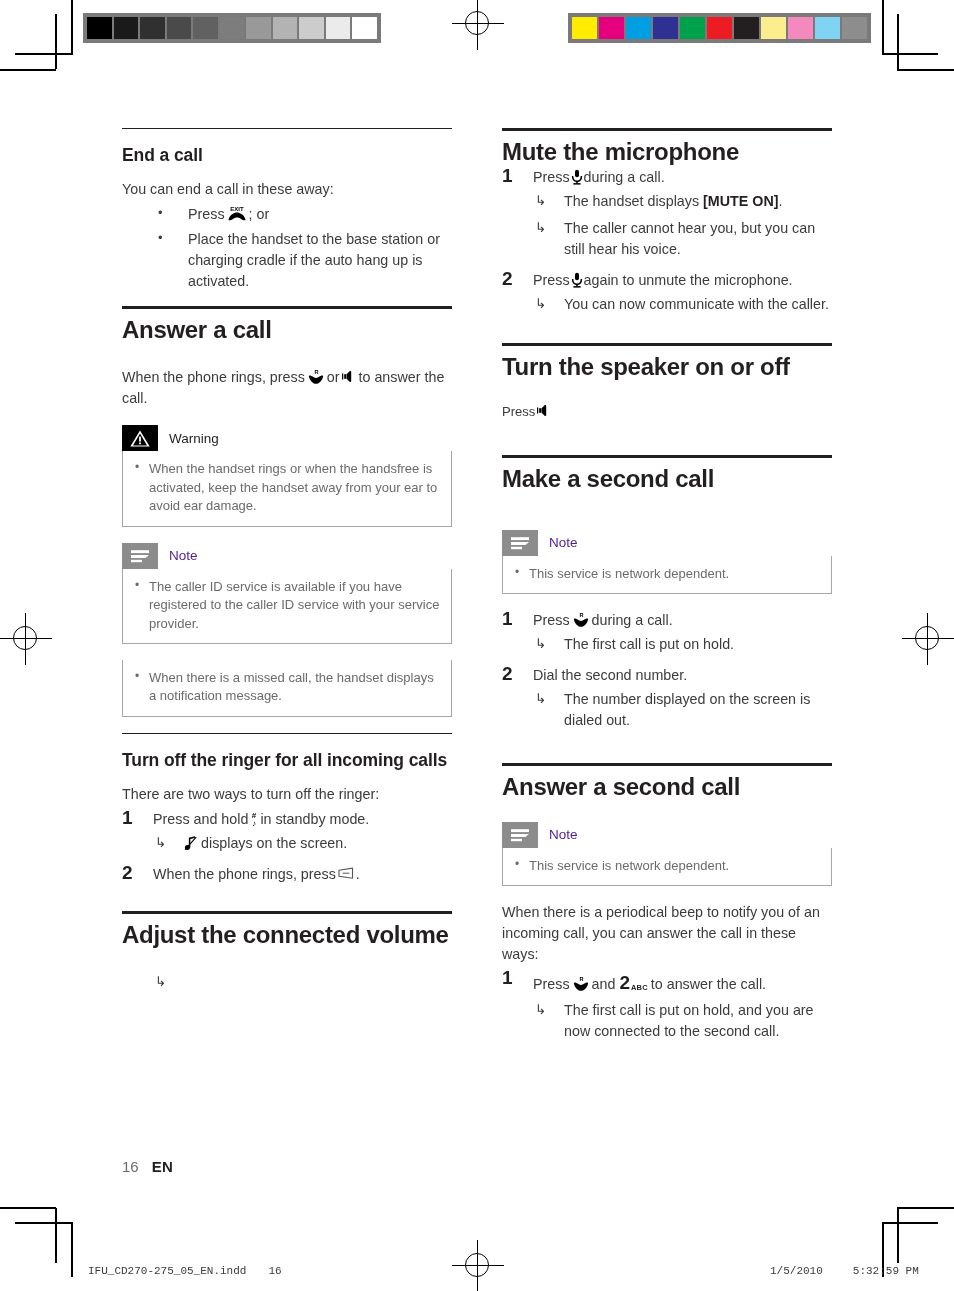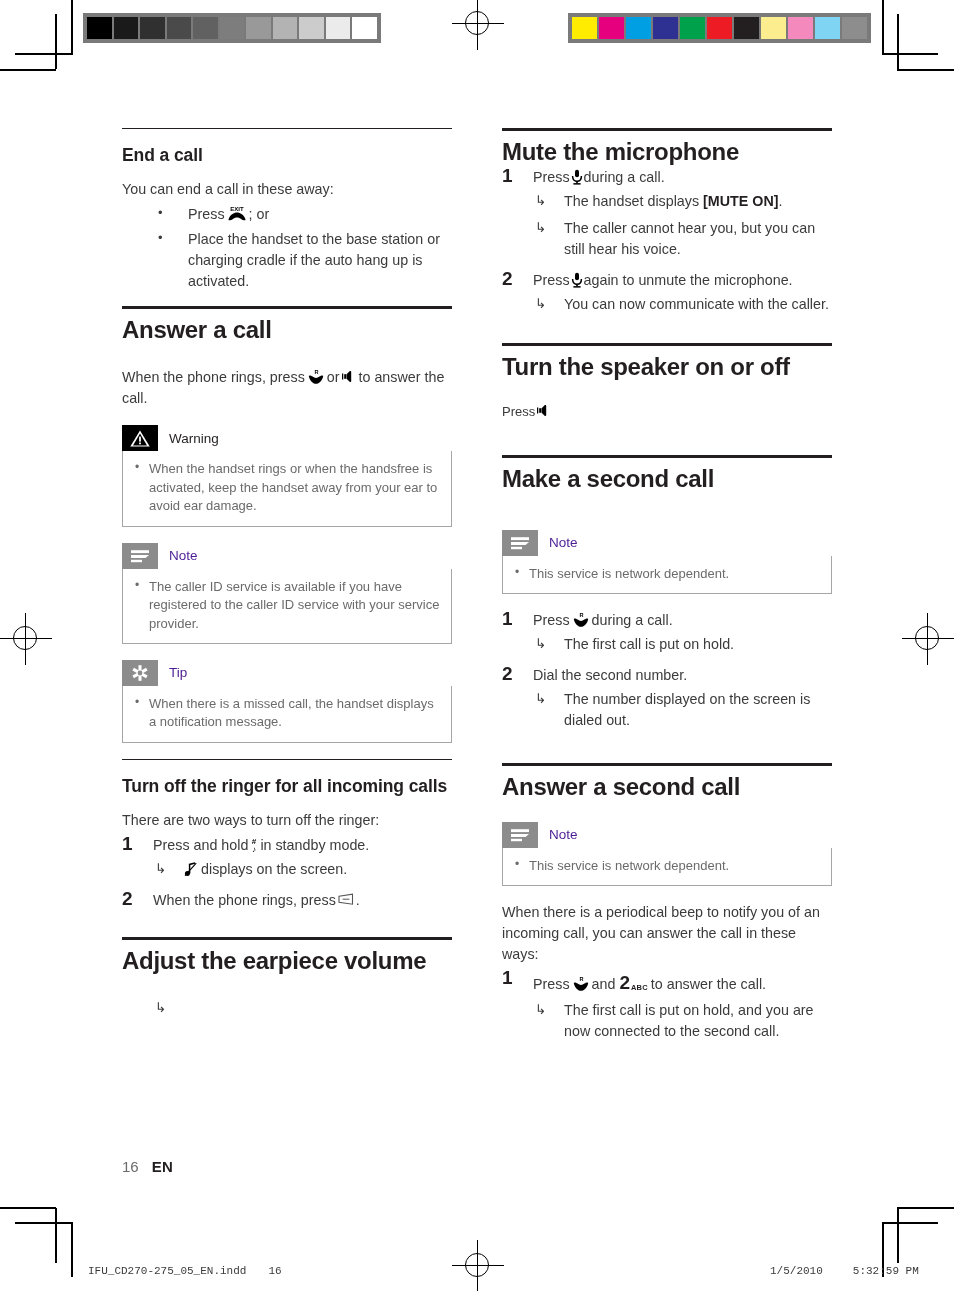--- a/index.html
+++ b/index.html
@@ -399,33 +399,20 @@
               </svg>
           </div>
           <span class="callout-title muted">Note</span>
         </div>
         <div class="callout-body">
           <div class="callout-item">The caller ID service is available if you have registered to the caller ID service with your service provider.</div>
         </div>
       </div>
 
       <div class="callout">
-        <div class="callout-tab">
-          <div class="callout-badge gray">
-            <svg width="20" height="20" viewBox="0 0 20 20">
-                <g stroke="#fff" stroke-width="3.1" stroke-linecap="butt">
-                  <line x1="10" y1="2.2" x2="10" y2="17.8"></line>
-                  <line x1="3.2" y1="6.1" x2="16.8" y2="13.9"></line>
-                  <line x1="3.2" y1="13.9" x2="16.8" y2="6.1"></line>
-                </g>
-                <circle cx="10" cy="10" r="2.4" fill="#8c8c8c"></circle>
-              </svg>
-          </div>
-          <span class="callout-title muted">Tip</span>
-        </div>
         <div class="callout-body">
           <div class="callout-item">When there is a missed call, the handset displays a notification message.</div>
         </div>
       </div>
     </div>
 
     <div style="margin-top:16px;">
       <div class="rule-thin"></div>
       <h2 class="sub">Turn off the ringer for all incoming calls</h2>
       <p class="body tight">There are two ways to turn off the ringer:</p>
@@ -450,21 +437,21 @@
         <span class="num">2</span>
         <span class="txt"><span>When the phone rings, press</span><span class="ico ico-softkey"><svg viewBox="0 0 16 13">
                 <path d="M1 3.2 L14.5 1.2 L14.5 11.2 L1 9.2 Z" fill="#fff" stroke="#555" stroke-width="1.1"></path>
                 <line x1="4.6" y1="6.2" x2="11.4" y2="6.2" stroke="#555" stroke-width="1"></line>
               </svg></span><span>.</span></span>
       </div>
     </div>
 
     <div style="margin-top:26px;">
       <div class="rule-thick"></div>
-      <h1 class="head">Adjust the earpiece volume</h1>
+      <h1 class="head">Adjust the connected volume</h1>
       <div class="arrow-line">
         <span class="arr">↳</span>
       </div>
     </div>
   </div>
 
   <div class="col col-right">
 
     <div>
       <div class="rule-thick"></div>

